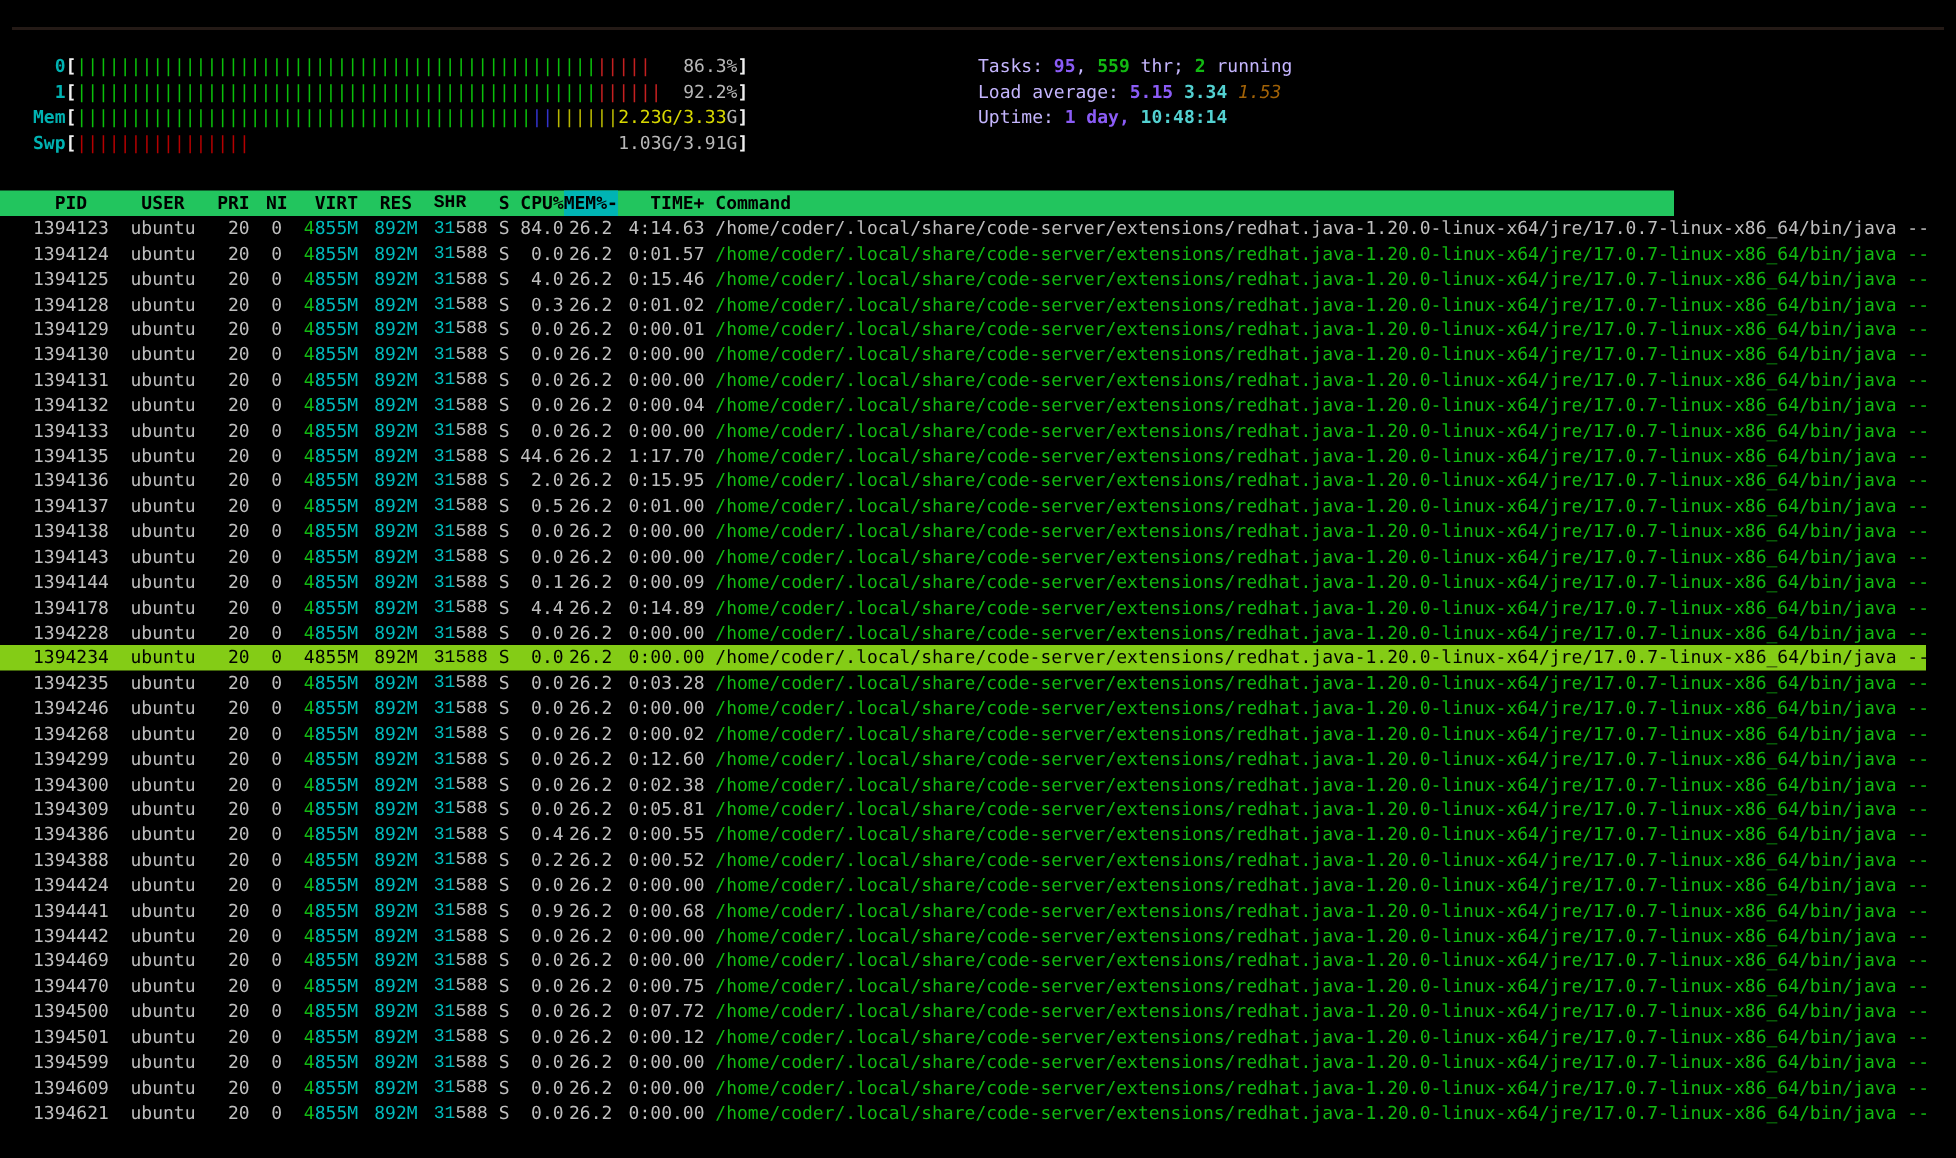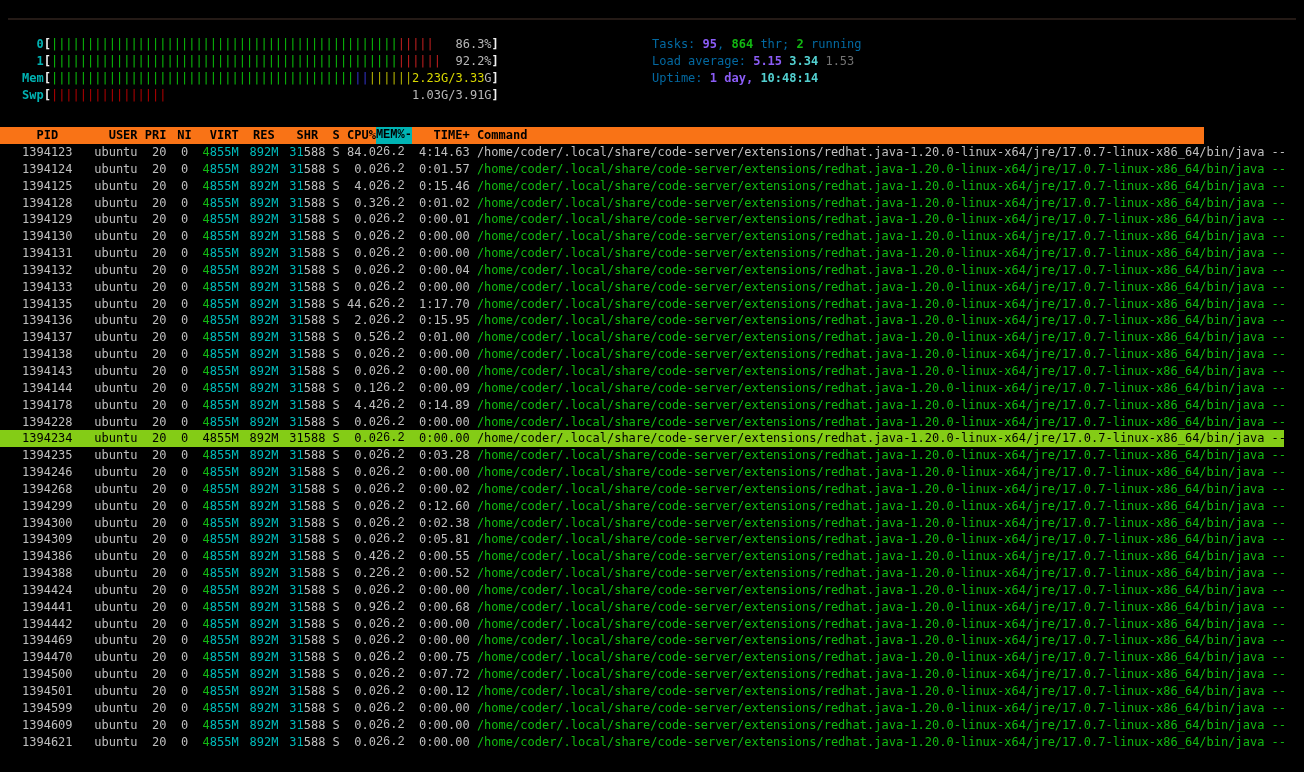--- a/index.html
+++ b/index.html
@@ -15,43 +15,43 @@
   .m-label{display:inline-block;width:3ch;text-align:right;color:#00b2b2;font-weight:bold;}
   .bracket{color:#f0f0f0;font-weight:bold;}
   .m-bar{position:relative;display:inline-block;width:61ch;overflow:hidden;vertical-align:top;}
   .m-bar .ticks{position:absolute;left:0;top:0;white-space:pre;}
   .m-val{position:absolute;right:0;top:0;white-space:pre;color:#b8b8b8;}
   .m-val .mem-used{color:#d8d800;font-weight:normal;}
   .m-val .mem-suffix{color:#b8b8b8;font-weight:normal;}
   
   .info{position:absolute;top:36px;left:652px;}
   .info div{height:17px;white-space:pre;}
-  .lbl{color:#0369a1;margin-top:22px;}
+  .lbl{color:#c4b5fd;margin-top:22px;}
   .wb{color:#8b5cf6;font-weight:bold;}
   .gb{color:#12b912;font-weight:bold;}
   .cb{color:#53d1d1;font-weight:bold;}
-  .cd{color:#737373;}
+  .cd{color:#a16207;font-style:italic;}
   
   .table{position:absolute;top:127px;left:0;width:1304px;}
-  .thead{width:1204px;height:17px;background:#f97316;color:#000;display:flex;white-space:pre;font-weight:bold;}
+  .thead{width:1116px;height:17px;background:#22c55e;color:#000;display:flex;white-space:pre;font-weight:bold;}
   .row{width:1284px;height:16.85px;display:flex;white-space:pre;overflow:hidden;}
   .row.selected{background:#84cc16;}
   .row.selected span{color:#000 !important;font-weight:normal;}
   .c-pid{display:inline-block;width:7ch;margin-left:22px;text-align:right;flex:none;}
   .thead .c-pid{text-align:right;padding-right:0;}
   .thead .c-pid .pad{display:inline-block;width:2ch;}
-  .c-user{display:inline-block;width:8ch;margin-left:1ch;text-align:right;flex:none;}
+  .c-user{display:inline-block;width:8ch;margin-left:1ch;text-align:center;flex:none;}
   .c-pri{display:inline-block;width:3ch;margin-left:1ch;text-align:right;flex:none;}
   .c-ni{display:inline-block;width:3ch;margin-left:1ch;text-align:center;flex:none;}
   .c-virt{display:inline-block;width:5ch;margin-left:1ch;text-align:right;flex:none;}
   .c-res{display:inline-block;width:5ch;margin-left:1ch;text-align:center;flex:none;}
-  .c-shr{display:inline-block;width:5ch;margin-left:1ch;text-align:center;flex:none;}
+  .c-shr{display:inline-block;width:5ch;margin-left:1ch;text-align:left;flex:none;font-family:Liberation Mono, monospace;}
   .c-s{display:inline-block;width:1ch;margin-left:1ch;flex:none;}
   .c-cpu{display:inline-block;width:4ch;margin-left:1ch;text-align:right;flex:none;}
-  .c-mem{display:inline-block;width:5ch;text-align:left;flex:none;font-family:Liberation Mono, monospace;}
+  .c-mem{display:inline-block;width:5ch;text-align:center;flex:none;}
   .thead .c-mem{background:#00b4b4;}
   .c-time{display:inline-block;width:7ch;margin-left:1ch;text-align:right;flex:none;}
   .c-cmd{display:inline-block;margin-left:1ch;flex:1;overflow:hidden;text-align:left;}
   .t-gray{color:#bfbfbf;}
   .t-green{color:#12b912;}
   .t-cyan{color:#00bcbc;}
 </style>
 </head>
 <body>
 
@@ -59,21 +59,21 @@
   <div class="topline"></div>
 
   <div class="meters">
     <div class="meter-row"><span class="m-label">0</span><span class="bracket">[</span><span class="m-bar"><span class="ticks"><span style="color: rgb(10, 190, 10);">||||||||||||||||||||||||||||||||||||||||||||||||</span><span style="color: rgb(196, 32, 32);">|||||</span></span><span class="m-val">86.3%</span></span><span class="bracket">]</span></div>
     <div class="meter-row"><span class="m-label">1</span><span class="bracket">[</span><span class="m-bar"><span class="ticks"><span style="color: rgb(10, 190, 10);">||||||||||||||||||||||||||||||||||||||||||||||||</span><span style="color: rgb(196, 32, 32);">||||||</span></span><span class="m-val">92.2%</span></span><span class="bracket">]</span></div>
     <div class="meter-row"><span class="m-label">Mem</span><span class="bracket">[</span><span class="m-bar"><span class="ticks"><span style="color: rgb(10, 190, 10);">||||||||||||||||||||||||||||||||||||||||||</span><span style="color: rgb(51, 51, 204);">||</span><span style="color: rgb(184, 184, 0);">||||||</span></span><span class="m-val"><span class="mem-used">2.23G/3.33</span><span class="mem-suffix">G</span></span></span><span class="bracket">]</span></div>
     <div class="meter-row"><span class="m-label">Swp</span><span class="bracket">[</span><span class="m-bar"><span class="ticks"><span style="color: rgb(180, 0, 0);">||||||||||||||||</span></span><span class="m-val">1.03G/3.91G</span></span><span class="bracket">]</span></div>
   </div>
 
   <div class="info">
-    <div><span class="lbl">Tasks: </span><span class="wb">95</span><span class="lbl">, </span><span class="gb">864</span><span class="lbl"> thr; </span><span class="gb">2</span><span class="lbl"> running</span></div>
+    <div><span class="lbl">Tasks: </span><span class="wb">95</span><span class="lbl">, </span><span class="gb">559</span><span class="lbl"> thr; </span><span class="gb">2</span><span class="lbl"> running</span></div>
     <div><span class="lbl">Load average: </span><span class="wb">5.15 </span><span class="cb">3.34 </span><span class="cd">1.53</span></div>
     <div><span class="lbl">Uptime: </span><span class="wb">1 day, </span><span class="cb">10:48:14</span></div>
   </div>
 
   <div class="table">
     <div class="thead">
       <span class="c-pid"><span>PID</span><span class="pad"></span></span><span class="c-user">USER</span><span class="c-pri">PRI</span><span class="c-ni">NI</span><span class="c-virt">VIRT</span><span class="c-res">RES</span><span class="c-shr">SHR</span><span class="c-s">S</span><span class="c-cpu">CPU%</span><span class="c-mem">MEM%-</span><span class="c-time">TIME+</span><span class="c-cmd">Command</span>
     </div>
     <div id="rows">
         <div class="row"><span class="c-pid t-gray">1394123</span><span class="c-user t-gray">ubuntu</span><span class="c-pri t-gray">20</span><span class="c-ni t-gray">0</span><span class="c-virt"><span class="t-green">4</span><span class="t-cyan">855M</span></span><span class="c-res t-cyan">892M</span><span class="c-shr"><span class="t-cyan">31</span><span class="t-gray">588</span></span><span class="c-s t-gray">S</span><span class="c-cpu t-gray">84.0</span><span class="c-mem t-gray">26.2</span><span class="c-time t-gray">4:14.63</span><span class="c-cmd t-gray">/home/coder/.local/share/code-server/extensions/redhat.java-1.20.0-linux-x64/jre/17.0.7-linux-x86_64/bin/java --add-</span></div>

